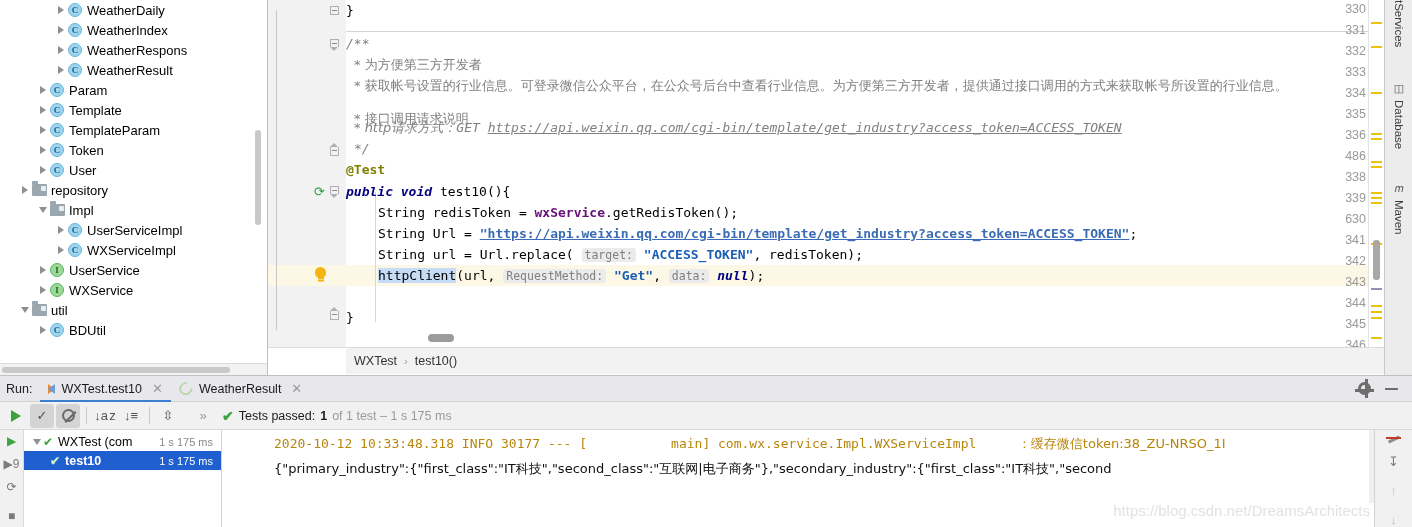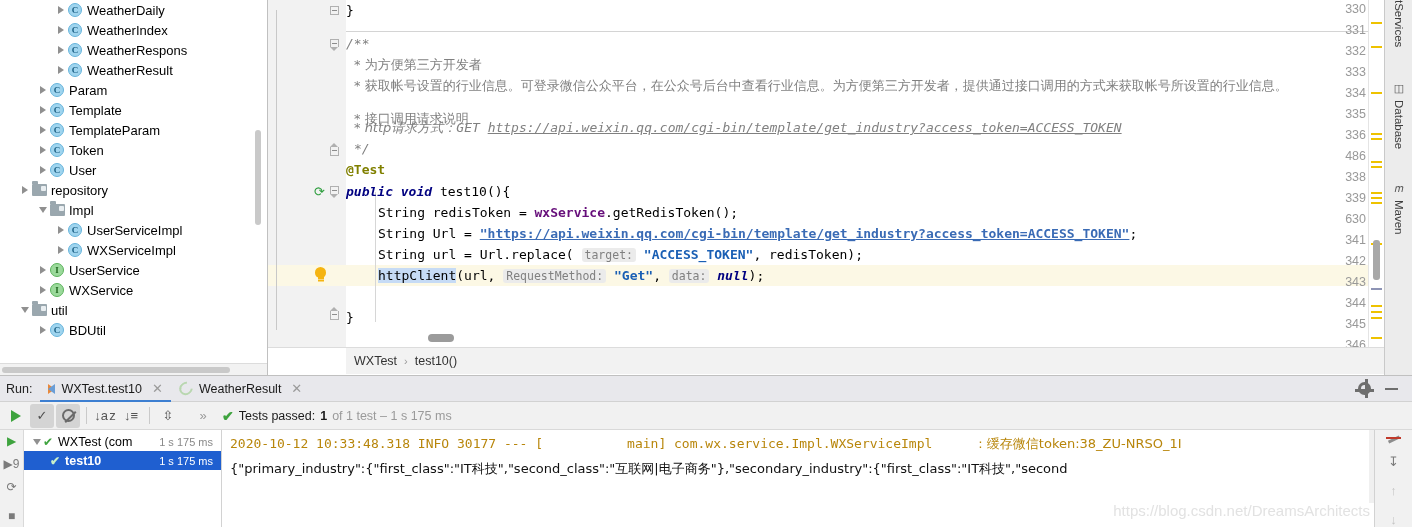--- a/index.html
+++ b/index.html
@@ -315,21 +315,21 @@
     display: flex; align-items: center; height: 19px; font-size: 12.5px; padding-left: 6px; white-space: nowrap;
   }
   .tt-row.sel { background: #1f5fd0; color: #ffffff; font-weight: bold; }
   .tt-row.sel .tt-time { color: #ffffff; }
   .tt-time { margin-left: auto; padding-right: 8px; font-size: 11px; color: #8a8a8a; font-weight: normal; }
   .tt-chk { color: #3ea33e; margin-right: 5px; font-size: 12px; }
   .tt-chk.w { color: #c9f0c9; }
 
   .console {
     position: relative; flex: 1; height: 73px; background: #ffffff; overflow: hidden;
-    font-family: "DejaVu Sans Mono", monospace; font-size: 13px;
+    font-family: "DejaVu Sans Mono", monospace; font-size: 13px; margin-left: 44px;
   }
   .c-line { position: absolute; left: 8px; white-space: nowrap; }
   .c-gold { color: #b8860b; }
   .c-black { color: #111; }
   .console-scroll {
     position: absolute; right: 0; top: 0; width: 5px; height: 97px; background: #f0f0f0;
   }
   .console-right-bar {
     width: 38px; height: 97px; background: #f1f1f1; border-left: 1px solid #d2d2d2;
     display: flex; flex-direction: column; align-items: center; padding-top: 8px; gap: 14px;

